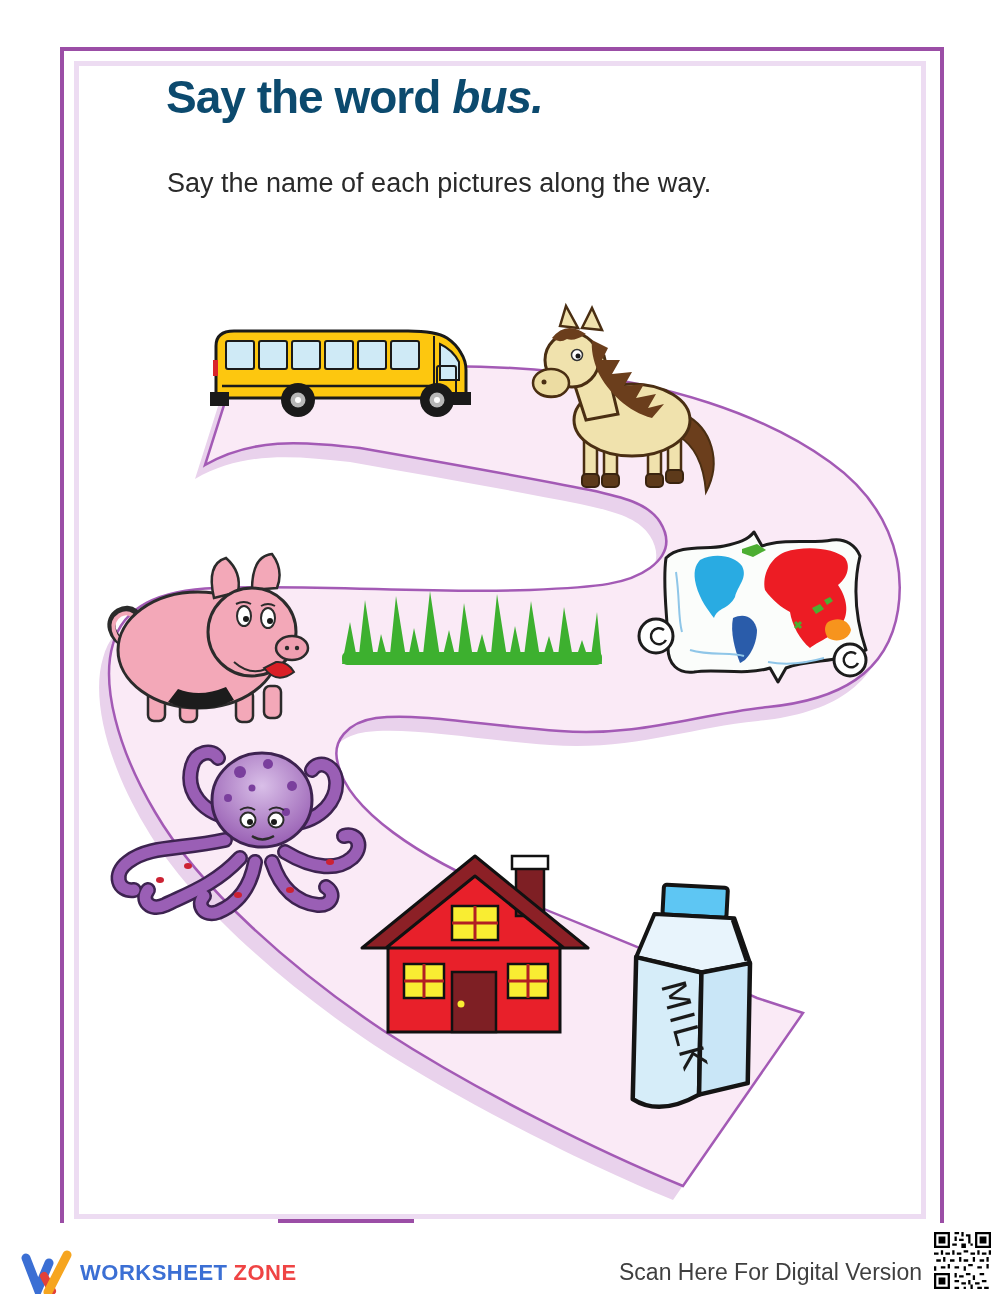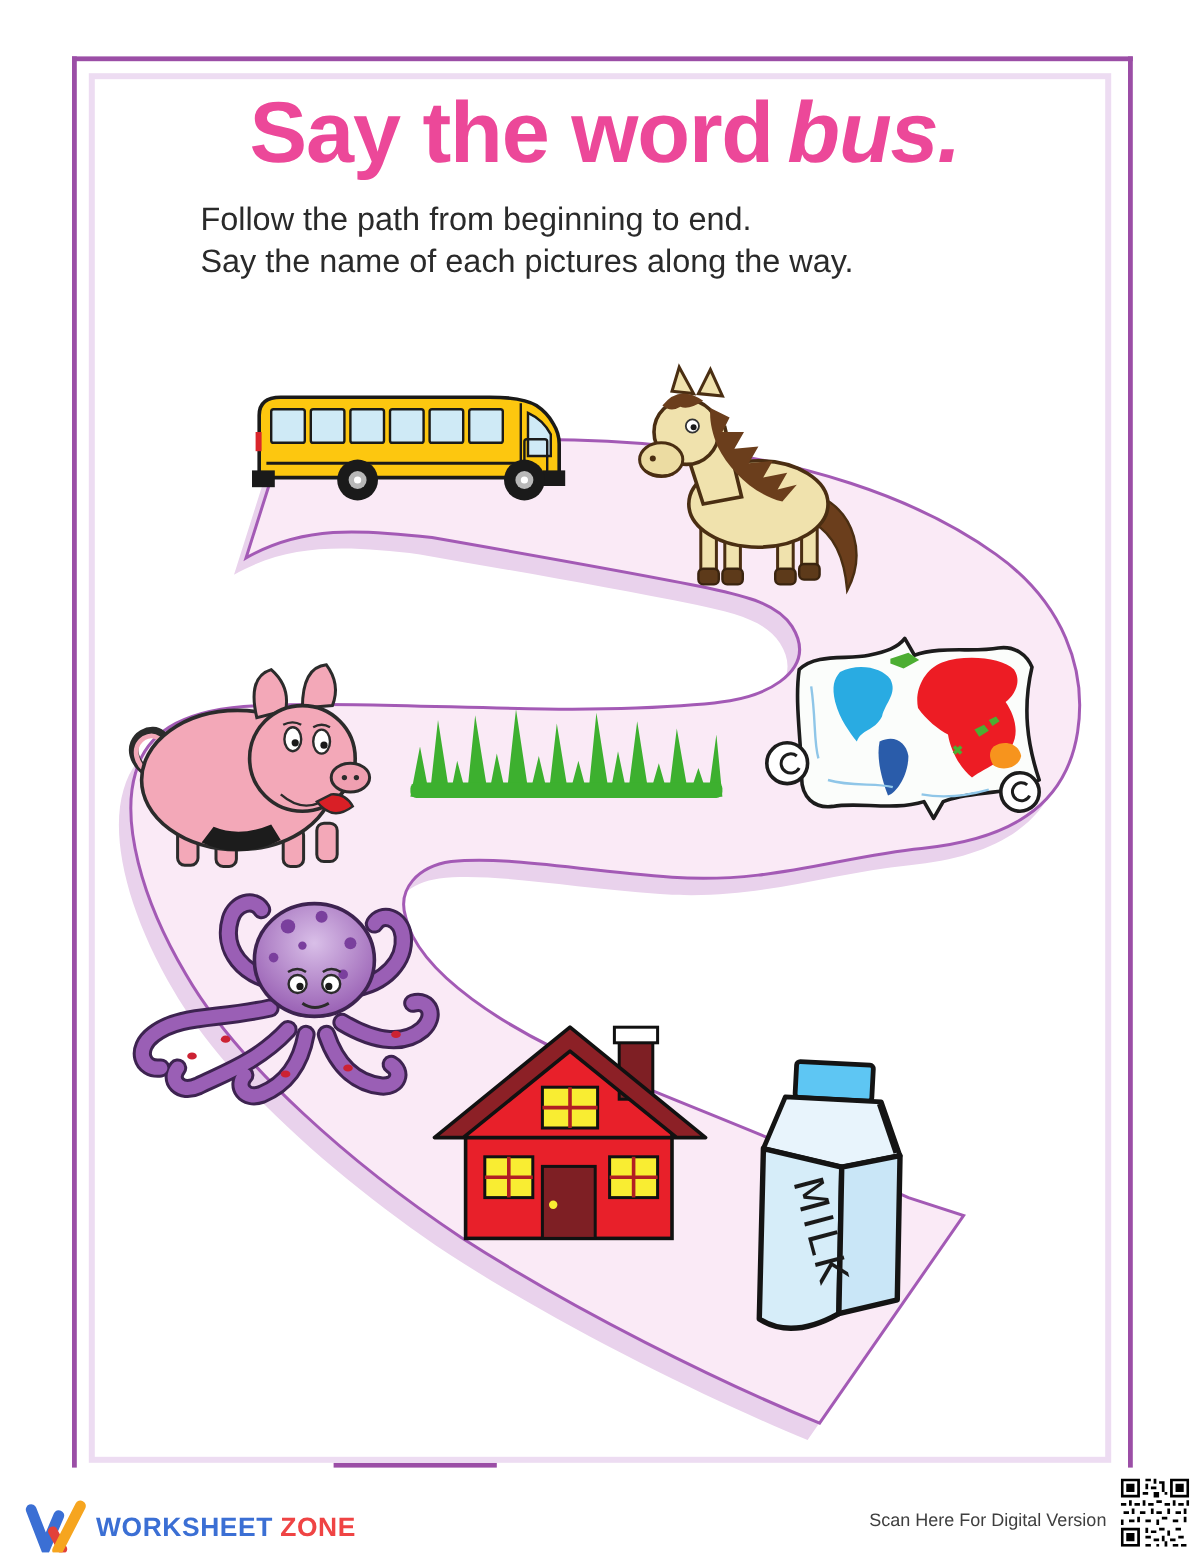--- a/index.html
+++ b/index.html
@@ -4,51 +4,50 @@
 <style>
   html,body{margin:0;padding:0;background:#fff;}
   #page{position:relative;width:1000px;height:1294px;background:#fff;overflow:hidden;
         font-family:"Liberation Sans",sans-serif;}
   
   .frame-outer{position:absolute;left:60px;top:47px;width:876px;height:1172px;
     border-top:4px solid #9b4ea6;border-left:4px solid #9b4ea6;border-right:4px solid #9b4ea6;}
   .frame-outer-bottom{position:absolute;left:278px;top:1219px;width:136px;height:4px;background:#9b4ea6;}
   .frame-inner{position:absolute;left:74px;top:61px;width:842px;height:1148px;border:5px solid #eddcf2;}
   
-  .title{position:absolute;left:166px;top:70px;font-size:72px;font-weight:bold;
-    color:#ec4899;letter-spacing:-1px;white-space:nowrap;margin-left:42px;}
+  .title{position:absolute;left:166px;top:70px;font-size:46px;font-weight:bold;
+    color:#0c4a6e;letter-spacing:-1px;white-space:nowrap;}
   .title .normal{padding-right:12px;}
   .title .italic{font-style:italic;}
   .instructions{position:absolute;left:167px;top:166px;font-size:27px;color:#2a2a2a;line-height:1.3;}
   
   #scene{position:absolute;left:0;top:0;pointer-events:none;}
   #scene [data-interactable="true"]{pointer-events:auto;cursor:pointer;}
   
   .logo-mark{position:absolute;left:16px;top:1248px;}
   .logo-text{position:absolute;left:80px;top:1260px;font-size:22px;font-weight:bold;
     color:#3b6fd4;letter-spacing:0.5px;white-space:nowrap;}
   .logo-text .zone{color:#ef4444;margin-left:6px;}
-  .scan-label{position:absolute;right:78px;top:1259px;font-size:15px;color:#3f3f3f;white-space:nowrap;text-align:center;}
+  .scan-label{position:absolute;right:78px;top:1259px;font-size:23px;color:#3f3f3f;white-space:nowrap;text-align:center;}
   .qr{position:absolute;left:934px;top:1232px;width:57px;height:57px;}
 </style>
 </head>
 <body>
 
 <div id="page" data-interactable="false">
 
   <div class="frame-outer" data-interactable="false"></div>
   <div class="frame-outer-bottom" data-interactable="false"></div>
   <div class="frame-inner" data-interactable="false"></div>
 
   <div class="title" data-interactable="false">
     <span class="normal" data-interactable="false">Say the word</span><span class="italic" data-interactable="false">bus.</span>
   </div>
 
   <div class="instructions" data-interactable="false">
-    <div data-interactable="false">Follow the path from beginning to end.</div>
     <div data-interactable="false">Say the name of each pictures along the way.</div>
   </div>
 
   <svg id="scene" width="1000" height="1294" viewBox="0 0 1000 1294">
     <defs>
       <path id="ribbonPath" d="M 230,386
         C 330,368 450,360 560,372 C 665,383 762,413 830,462
         C 886,502 906,558 898,610 C 888,674 838,700 768,707
         C 698,714 640,737 560,731 C 480,725 420,713 376,718
         C 348,722 331,741 338,764 C 348,810 420,858 505,893

